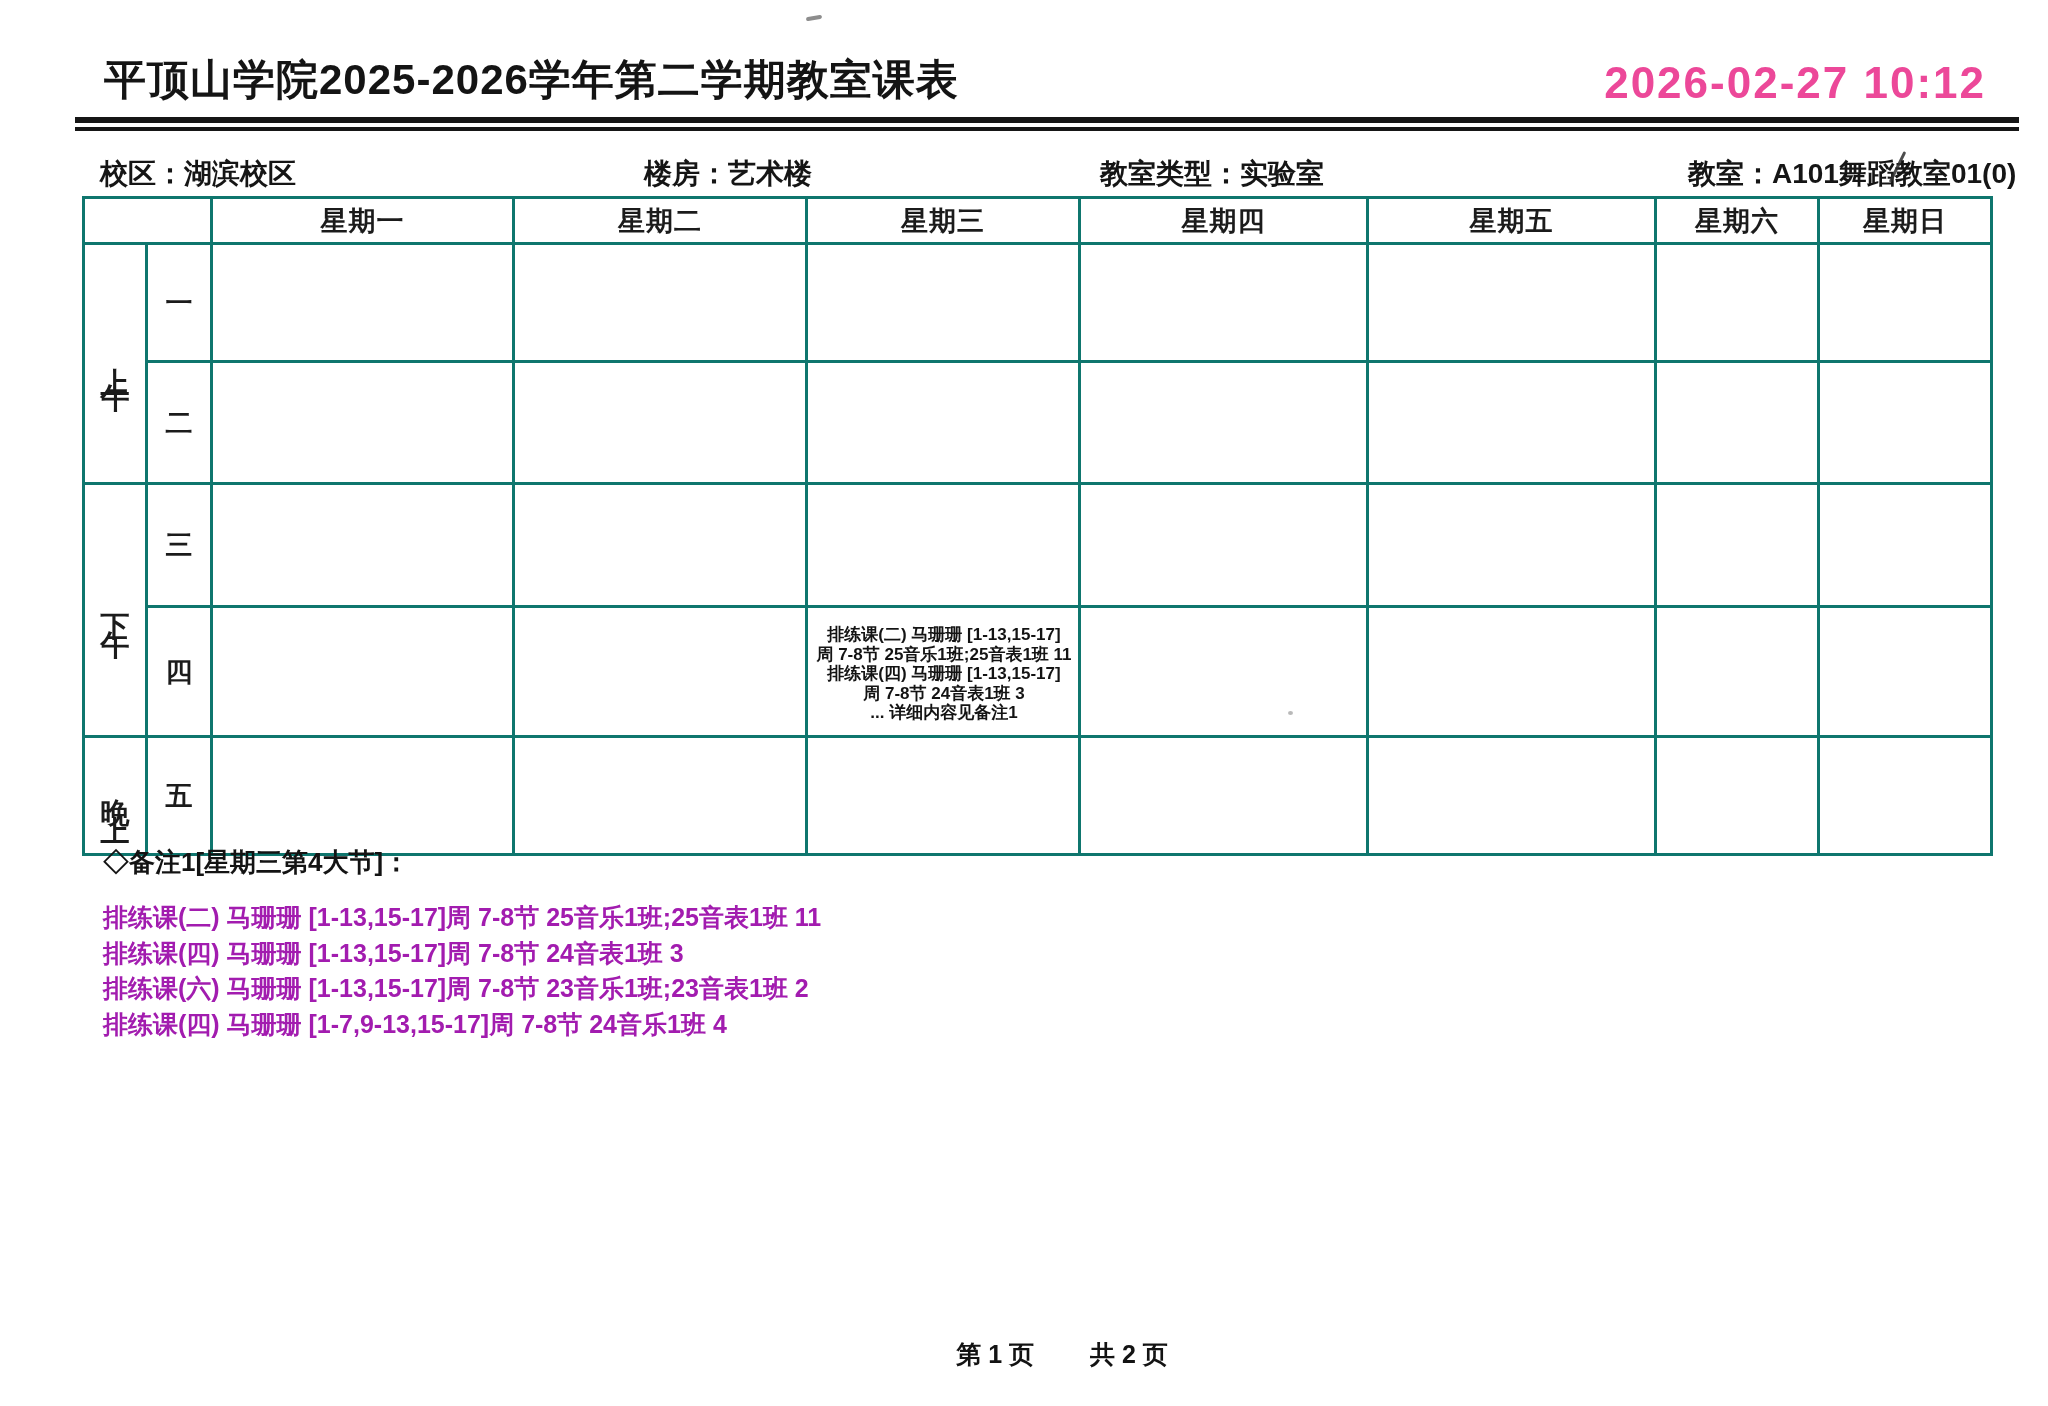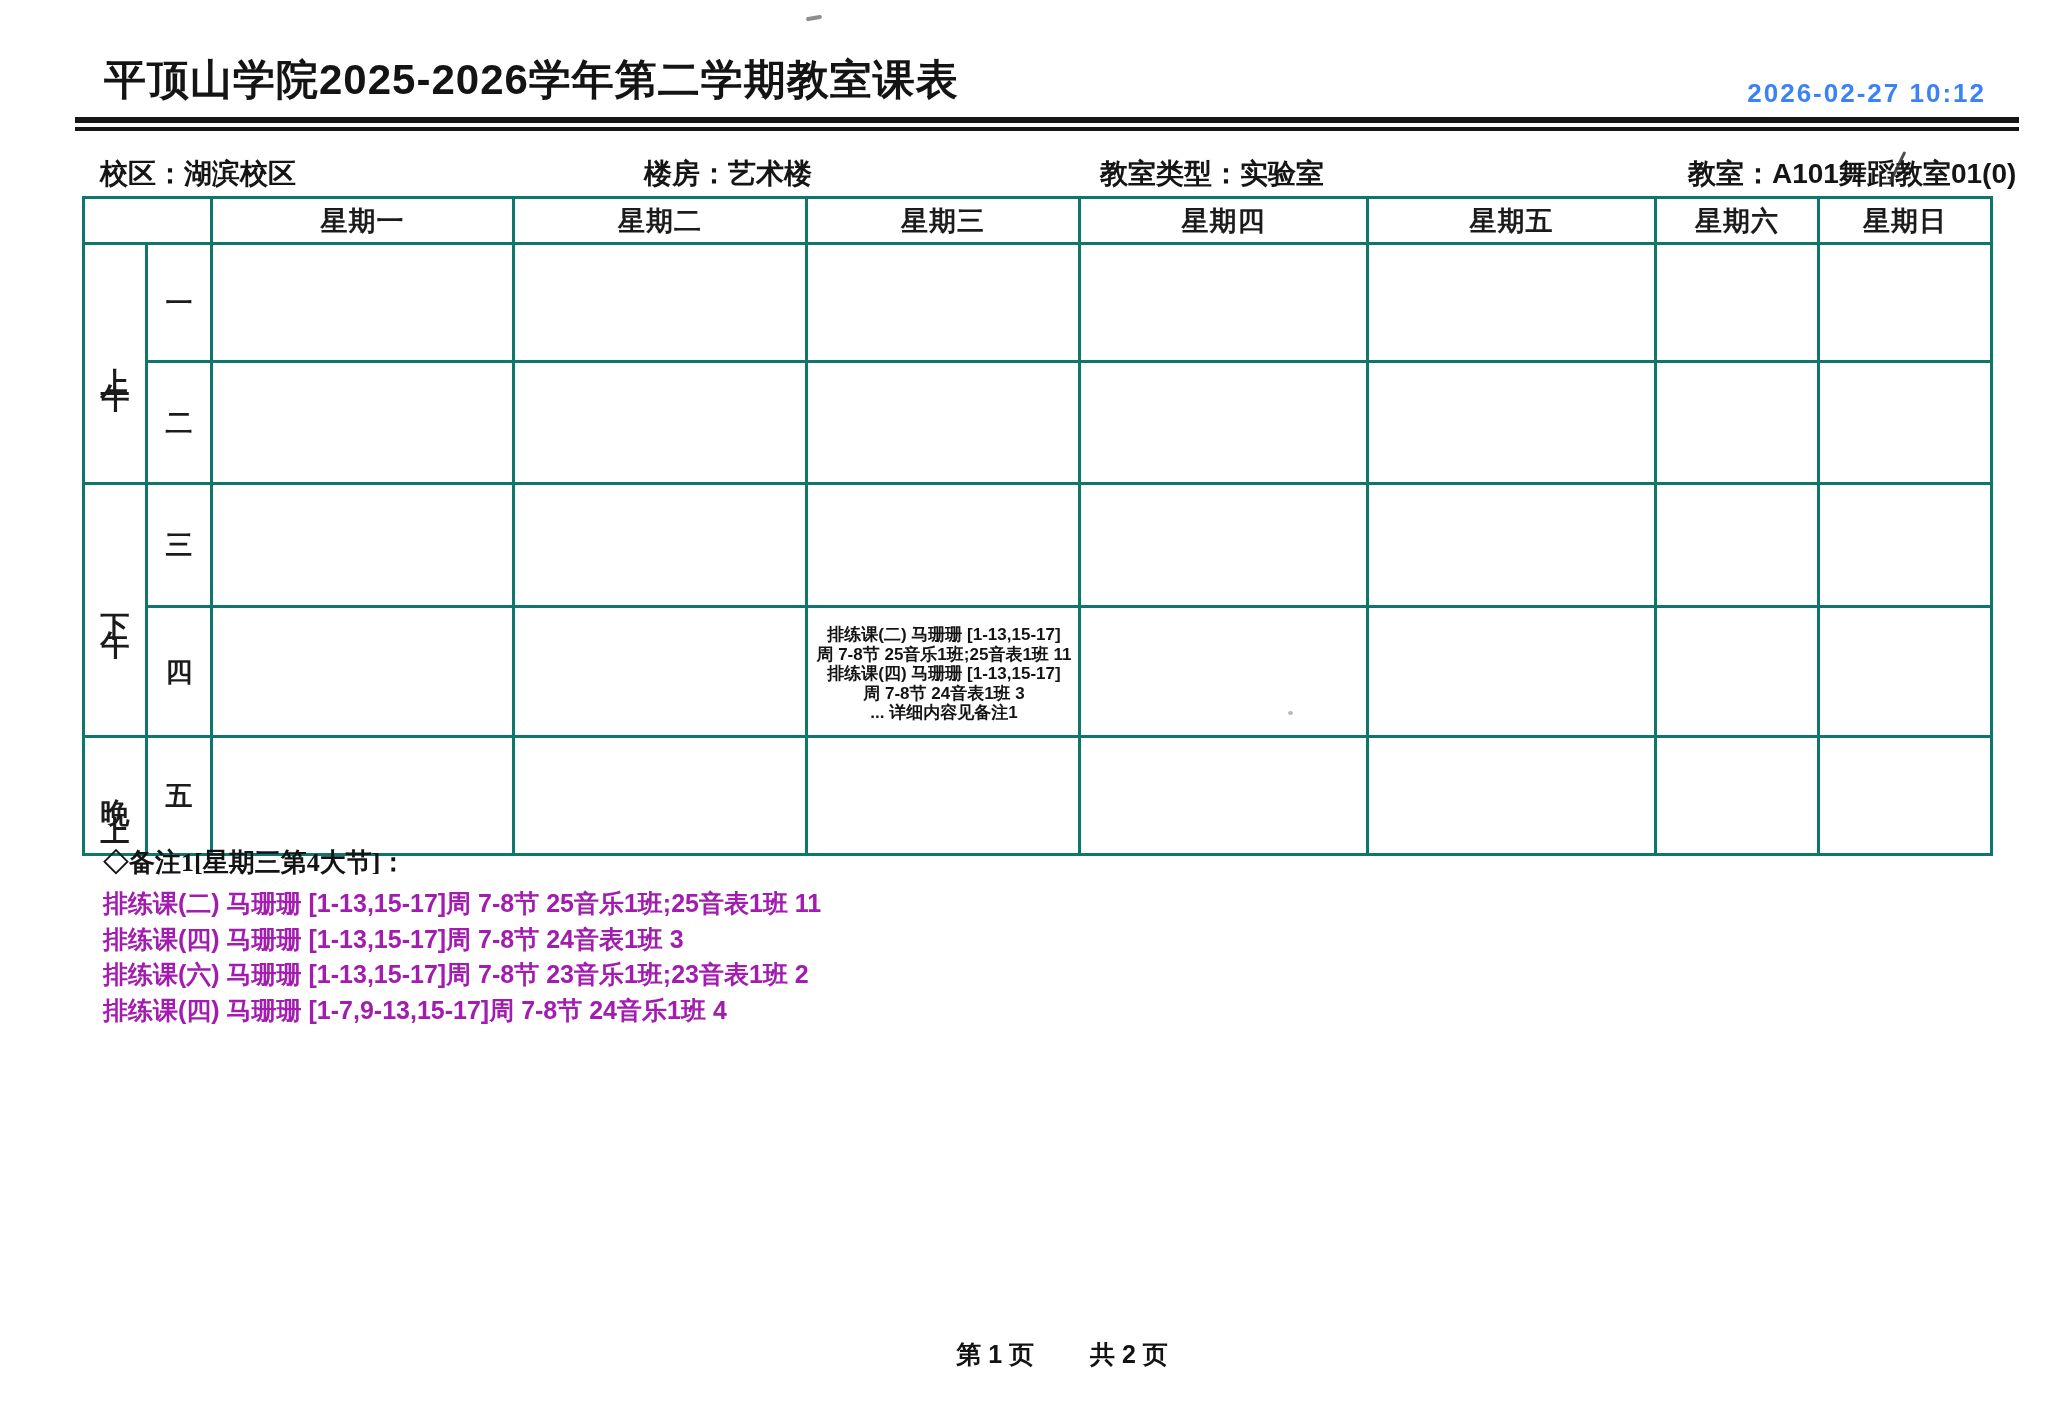--- a/index.html
+++ b/index.html
@@ -15,22 +15,22 @@
   .page { position: absolute; inset: 0; background: #fff; border-radius: 23px; }
 
   
   .doc-title {
     position: absolute; left: 104px; top: 52px;
     font-size: 42px; font-weight: bold; letter-spacing: 1px;
     color: #141414; white-space: nowrap;
   }
   .doc-timestamp {
     position: absolute; right: 62px; top: 58px;
-    font-size: 26px; font-weight: bold; letter-spacing: 2px;
-    color: #3b82f6; white-space: nowrap; margin-top: 20px;
+    font-size: 44px; font-weight: bold; letter-spacing: 2px;
+    color: #ec4899; white-space: nowrap;
   }
   .double-rule {
     position: absolute; left: 75px; top: 117px;
     width: 1944px; height: 14px;
     border-top: 6px solid #161616;
     border-bottom: 4px solid #161616;
   }
 
   
   .info-row { position: absolute; top: 155px; left: 0; width: 1628px; height: 40px; }
@@ -71,21 +71,21 @@
     vertical-align: top; text-align: left;
     padding: 5px 3px 0 5px;
   }
   .entry-line {
     font-size: 17px; line-height: 19.5px; font-weight: bold;
     white-space: nowrap; color: #131313;
   }
 
   
   .notes { position: absolute; left: 103px; top: 845px; }
-  .notes-heading { font-size: 26px; font-weight: bold; margin-bottom: 6px; color: #131313; font-family: Liberation Serif, serif; }
+  .notes-heading { font-size: 26px; font-weight: bold; margin-bottom: 20px; color: #131313; }
   .note-line { font-size: 25px; font-weight: bold; line-height: 35.5px; white-space: nowrap; color: #a21caf; }
 
   
   .footer {
     position: absolute; top: 1338px; left: calc(50% + 38px);
     transform: translateX(-50%);
     display: flex; gap: 56px;
     font-size: 25px; font-weight: bold; color: #131313; white-space: nowrap;
   }
 

